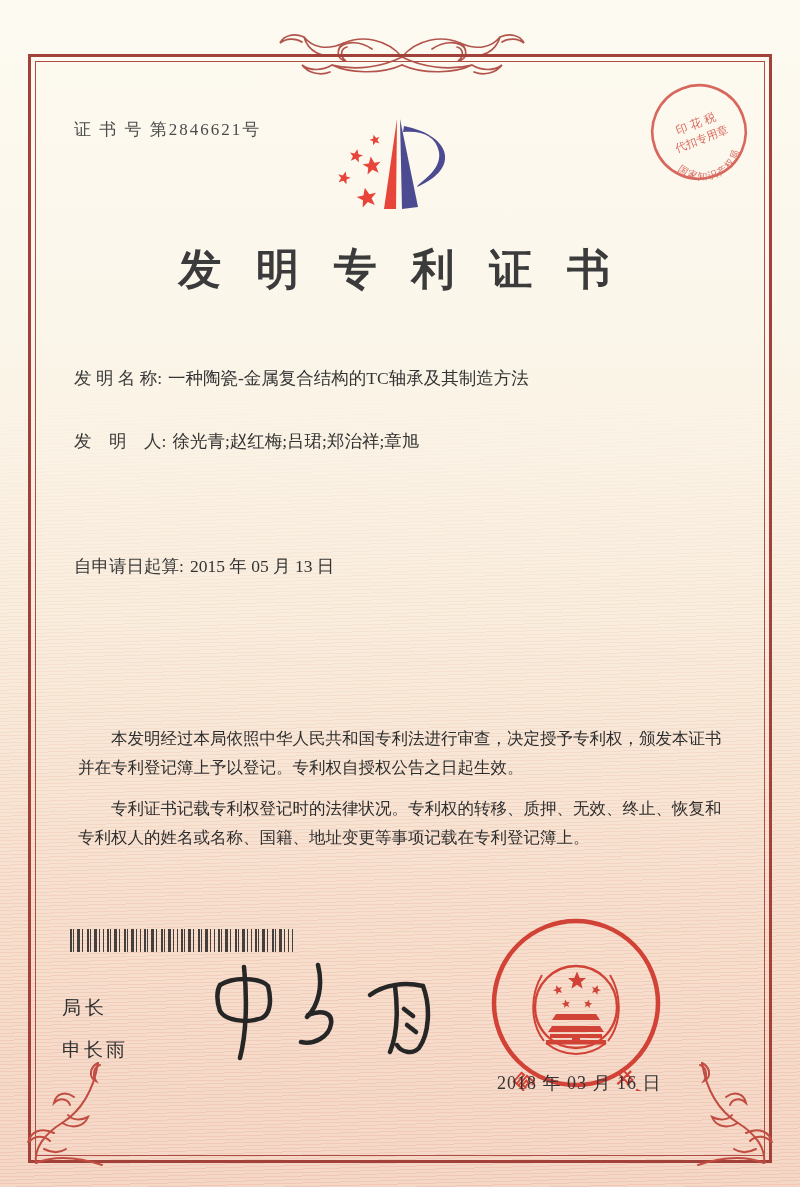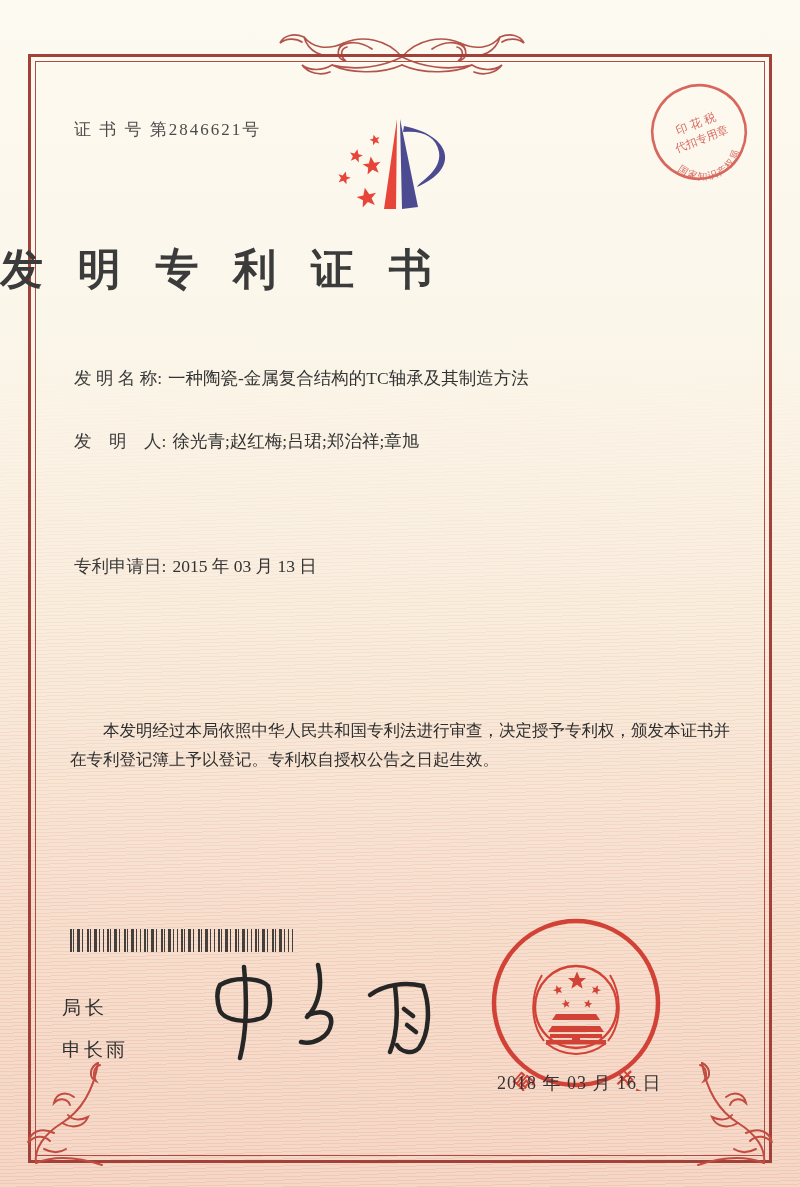--- a/index.html
+++ b/index.html
@@ -12,27 +12,27 @@
     position:absolute;inset:0;pointer-events:none;
     background:repeating-linear-gradient(178.5deg,rgba(221,122,101,0.16) 0px,rgba(221,122,101,0.16) 1px,transparent 1px,transparent 3.5px);
     -webkit-mask-image:linear-gradient(180deg,transparent 0%,transparent 30%,rgba(0,0,0,.55) 55%,#000 85%);
             mask-image:linear-gradient(180deg,transparent 0%,transparent 30%,rgba(0,0,0,.55) 55%,#000 85%);
   }
   .frame-outer{position:absolute;left:28px;top:54px;width:744px;height:1109px;border:3px solid #a24139;box-sizing:border-box;}
   .frame-inner{position:absolute;left:35px;top:61px;width:730px;height:1095px;border:1px solid #ad4c44;box-sizing:border-box;}
   .cert-no{position:absolute;left:74px;top:118px;font-size:17px;letter-spacing:2px;color:#4c4c4c;}
   .logo{position:absolute;left:318px;top:90px;}
   .tax-stamp{position:absolute;left:633px;top:66px;transform:rotate(-21deg);opacity:.88;}
-  .title{position:absolute;left:0;top:241px;width:100%;text-align:left;font-size:43px;font-weight:600;color:#3b3b3b;letter-spacing:12px;}
+  .title{position:absolute;left:0;top:241px;width:100%;text-align:center;font-size:43px;font-weight:600;color:#3b3b3b;letter-spacing:12px;}
   .field-row{position:absolute;left:74px;right:66px;font-size:17.5px;color:#3a3a3a;}
   .field-row .label{color:#3a3a3a;}
   .field-row .value{margin-left:6px;color:#333;}
   .row-0{top:366px}.row-1{top:429px}.row-2{top:493px}.row-3{top:554px}.row-4{top:614px}.row-5{top:675px}
   .body-text{position:absolute;left:66px;right:56px;top:712px;font-size:16.5px;line-height:29px;color:#2e2e2e;}
-  .body-text p{margin:4px;text-indent:2em;}
+  .body-text p{margin:12px;text-indent:2em;}
   .barcode{
     position:absolute;left:70px;top:929px;width:223px;height:23px;
     background:repeating-linear-gradient(90deg,
       #1d1d1d 0 2px,transparent 2px 3px,
       #1d1d1d 3px 4px,transparent 4px 7px,
       #1d1d1d 7px 10px,transparent 10px 12px,
       #1d1d1d 12px 13px,transparent 13px 17px,
       #1d1d1d 17px 19px,transparent 19px 20px,
       #1d1d1d 20px 21px,transparent 21px 24px,
       #1d1d1d 24px 27px,transparent 27px 29px,
@@ -115,25 +115,26 @@
 
   <div class="title">发 明 专 利 证 书</div>
 
   <div class="field-row row-0">
     <span class="label">发 明 名 称:</span><span class="value">一种陶瓷-金属复合结构的TC轴承及其制造方法</span>
   </div>
   <div class="field-row row-1">
     <span class="label">发　明　人:</span><span class="value">徐光青;赵红梅;吕珺;郑治祥;章旭</span>
   </div>
   <div class="field-row row-3">
-    <span class="label">专利申请日:</span><span class="value">2015 年 03 月 13 日</span>
+    <span class="label">自申请日起算:</span><span class="value">2015 年 05 月 13 日</span>
   </div>
 
   <div class="body-text">
     <p>本发明经过本局依照中华人民共和国专利法进行审查，决定授予专利权，颁发本证书并在专利登记簿上予以登记。专利权自授权公告之日起生效。</p>
+    <p>专利证书记载专利权登记时的法律状况。专利权的转移、质押、无效、终止、恢复和专利权人的姓名或名称、国籍、地址变更等事项记载在专利登记簿上。</p>
   </div>
 
   <div class="barcode"></div>
 
   <div class="officer-title">局长</div>
   <div class="officer-name">申长雨</div>
 
   <svg class="signature" width="260" height="115" viewBox="0 0 260 115">
     <g stroke="#262626" stroke-width="4.5" fill="none" stroke-linecap="round" stroke-linejoin="round">
       <path d="M30,30 C45,21 70,23 78,31 C82,46 80,59 72,63 C55,69 35,65 30,56 C26,45 27,35 30,30 Z"></path>

